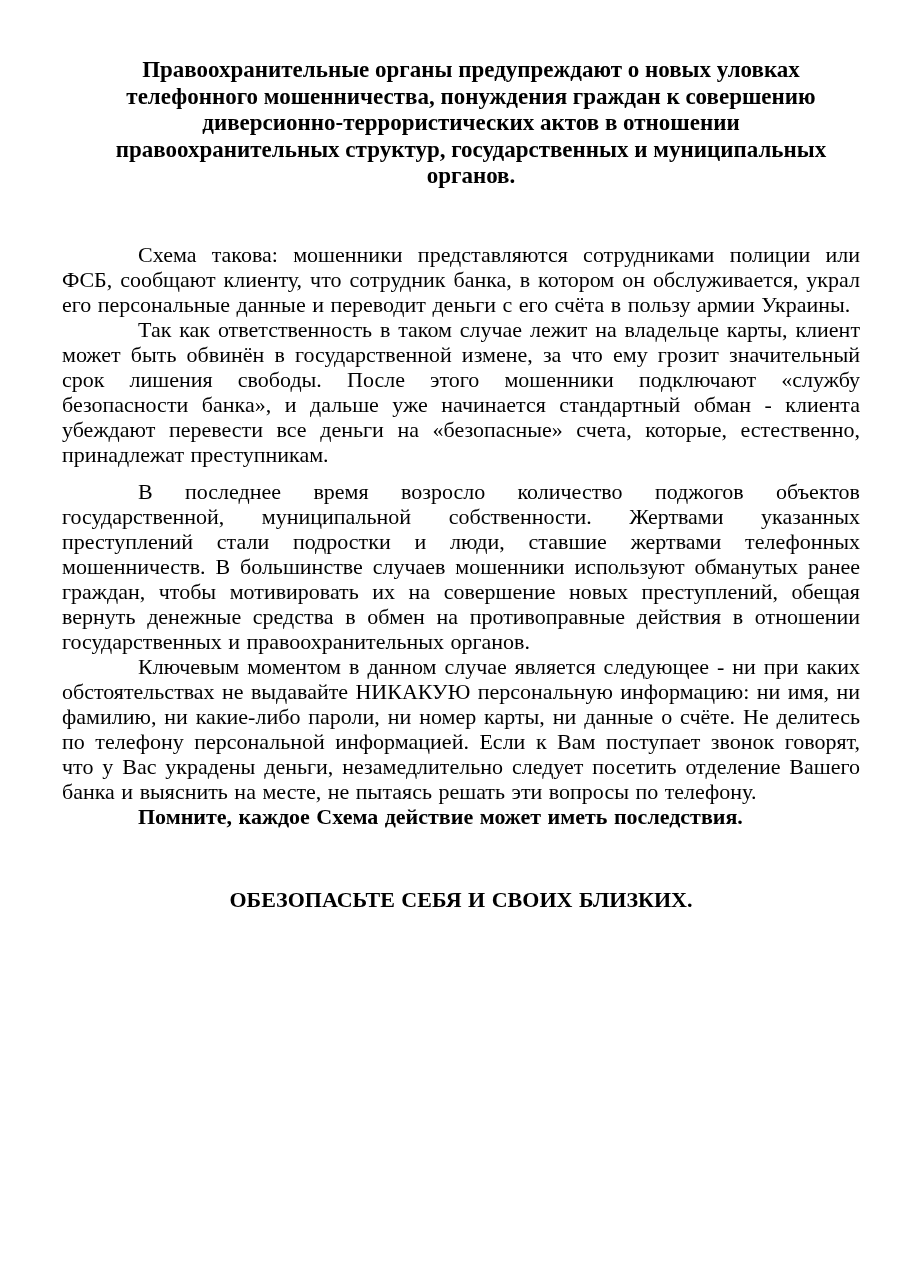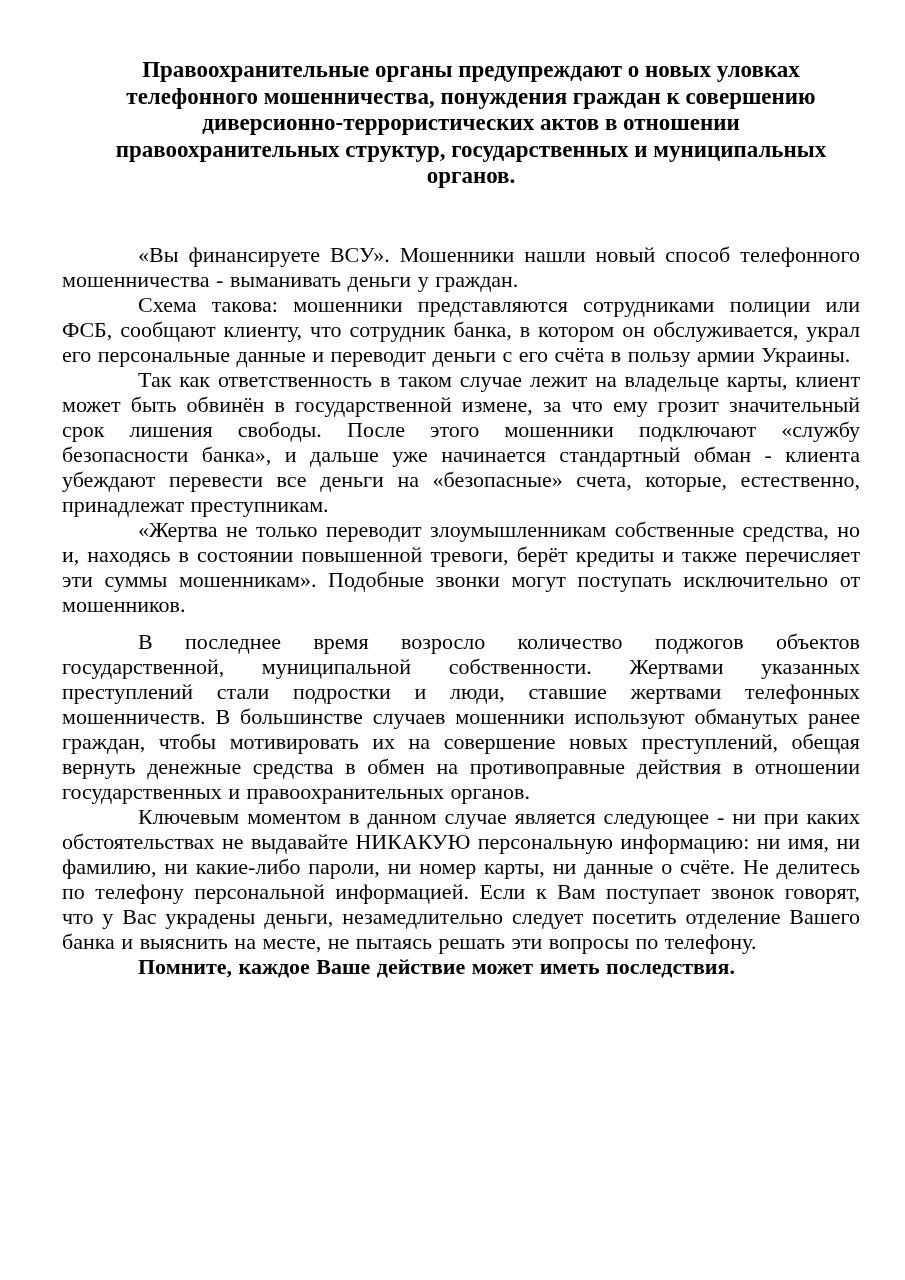--- a/index.html
+++ b/index.html
@@ -58,31 +58,30 @@
 </style>
 </head>
 <body>
 
 <div class="page">
 
   <h1 class="doc-title">Правоохранительные органы предупреждают о новых уловках телефонного мошенничества, понуждения граждан к совершению диверсионно-террористических актов в отношении правоохранительных структур, государственных и муниципальных органов.</h1>
 
   <div class="doc-body">
 
-    <p class="para">«Вы финансируете ВСУ». Мошенники нашли новый способ телефонного мошенничества - выманивать деньги у граждан.</p>
 
     <p class="para">Схема такова: мошенники представляются сотрудниками полиции или ФСБ, сообщают клиенту, что сотрудник банка, в котором он обслуживается, украл его персональные данные и переводит деньги с его счёта в пользу армии Украины.</p>
 
     <p class="para">Так как ответственность в таком случае лежит на владельце карты, клиент может быть обвинён в государственной измене, за что ему грозит значительный срок лишения свободы. После этого мошенники подключают «службу безопасности банка», и дальше уже начинается стандартный обман - клиента убеждают перевести все деньги на «безопасные» счета, которые, естественно, принадлежат преступникам.</p>
 
-    <p class="para">«Жертва не только переводит злоумышленникам собственные средства, но и, находясь в состоянии повышенной тревоги, берёт кредиты и также перечисляет эти суммы мошенникам». Подобные звонки могут поступать исключительно от мошенников.</p>
 
 
     <p class="para gap-above">В последнее время возросло количество поджогов объектов государственной, муниципальной собственности. Жертвами указанных преступлений стали подростки и люди, ставшие жертвами телефонных мошенничеств. В большинстве случаев мошенники используют обманутых ранее граждан, чтобы мотивировать их на совершение новых преступлений, обещая вернуть денежные средства в обмен на противоправные действия в отношении государственных и правоохранительных органов.</p>
 
     <p class="para">Ключевым моментом в данном случае является следующее - ни при каких обстоятельствах не выдавайте НИКАКУЮ персональную информацию: ни имя, ни фамилию, ни какие-либо пароли, ни номер карты, ни данные о счёте. Не делитесь по телефону персональной информацией. Если к Вам поступает звонок говорят, что у Вас украдены деньги, незамедлительно следует посетить отделение Вашего банка и выяснить на месте, не пытаясь решать эти вопросы по телефону.</p>
 
-    <p class="para bold">Помните, каждое Ваше действие может иметь последствия.</p>
+    <p class="para bold">Помните, каждое Схема действие может иметь последствия.</p>
 
+    <p class="para closing">ОБЕЗОПАСЬТЕ СЕБЯ И СВОИХ БЛИЗКИХ.</p>
 
   </div>
 
 </div>
 
 </body></html>

